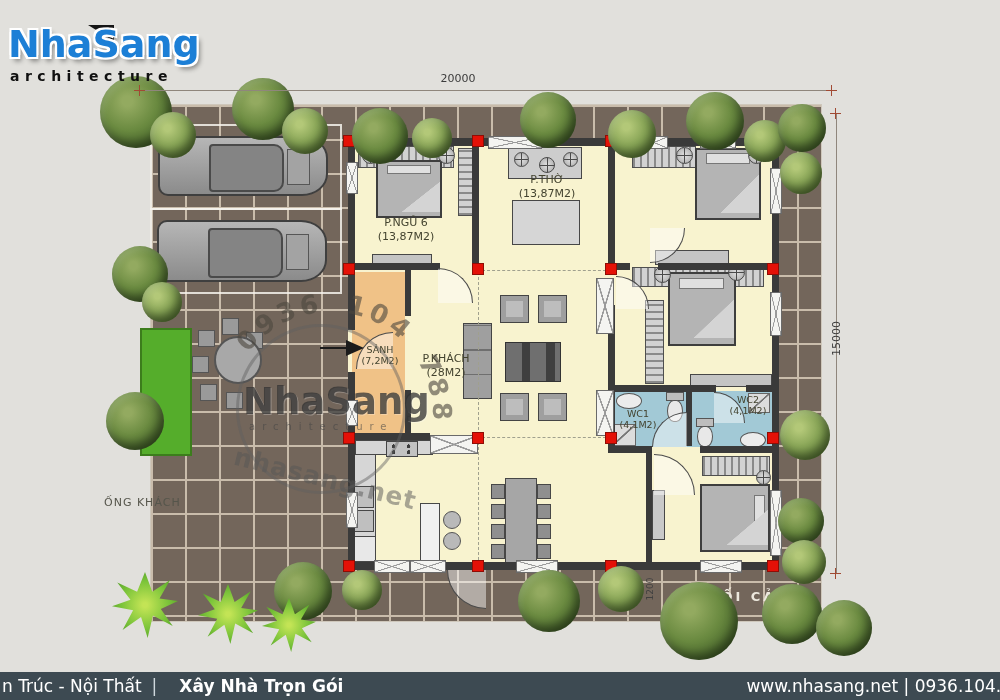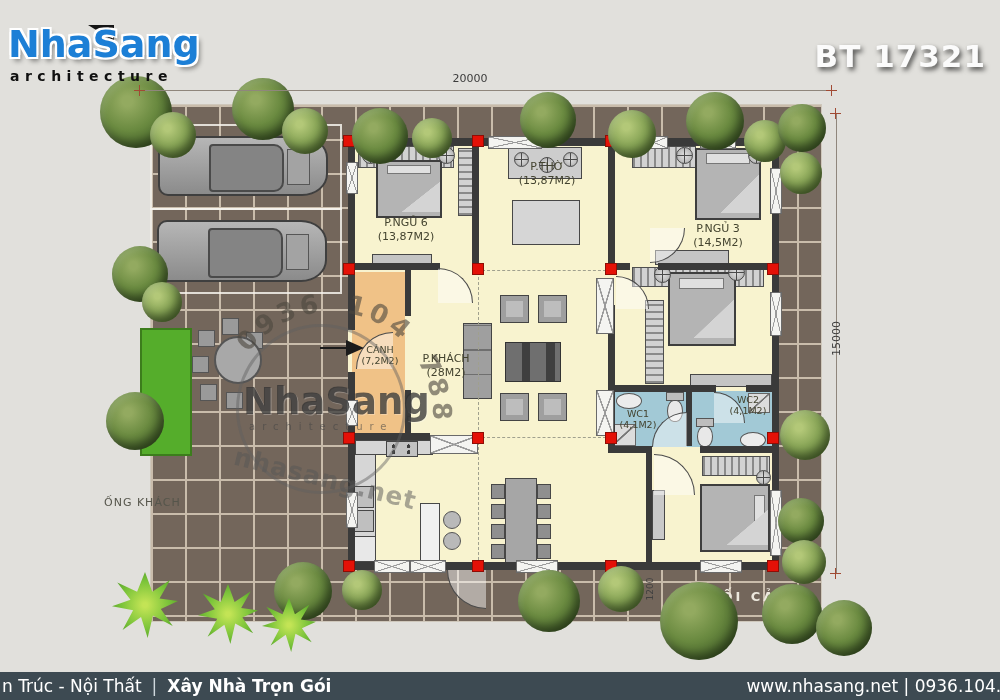--- a/index.html
+++ b/index.html
@@ -114,21 +114,21 @@
   #logo-title{position:absolute;left:8px;top:22px;font-size:38px;font-weight:bold;color:#1c7fd6;z-index:61;
     text-shadow:-2px -2px 0 #fff,2px -2px 0 #fff,-2px 2px 0 #fff,2px 2px 0 #fff,3px 4px 5px rgba(0,0,0,.45);}
   #logo-sub{position:absolute;left:10px;top:68px;font-size:14px;font-weight:bold;letter-spacing:5.5px;color:#111;z-index:61;}
   #plan-code{position:absolute;right:14px;top:38px;font-size:31px;font-weight:bold;color:#fbfbfb;z-index:61;
     letter-spacing:1px;text-shadow:2px 3px 5px rgba(0,0,0,.65);}
 
   
   #footer{position:absolute;left:0;bottom:0;width:1000px;height:28px;background:#3d4a52;z-index:70;
     color:#fff;font-size:17px;display:flex;align-items:center;}
   #footer .lft{position:absolute;left:2px;white-space:nowrap;}
-  #footer .lft b{font-weight:bold;}
+  #footer .lft b{font-weight:bold;margin-left:12px;}
   #footer .rgt{position:absolute;right:-12px;white-space:nowrap;}
   #footer .sep{margin:0 10px;color:#cfd8dd;}
 </style>
 </head>
 <body>
 
 <div id="canvas">
 
   <div id="paving"></div>
   <div class="spot" style="left:150px;top:124px;width:188px;height:82px"></div>
@@ -298,30 +298,26 @@
 
   <div class="wrd" style="left:702px;top:456px;width:66px;height:18px"></div>
   <div class="fan" style="left:756px;top:470px;width:13px;height:13px"></div>
   <div class="bed e" style="left:700px;top:484px;width:66px;height:64px"></div>
   <div class="fur" style="left:652px;top:490px;width:11px;height:48px;background:#c9c9c9"></div>
 
   <div class="lbl" style="left:356px;top:216px;width:100px">
     <span>P.NGỦ 6</span>
     <span>(13,87M2)</span>
   </div>
-  <div class="lbl" style="left:497px;top:160px;width:100px">
+  <div class="lbl" style="left:497px;top:173px;width:100px">
     <span>P.THỜ</span>
     <span>(13,87M2)</span>
   </div>
-  <div class="lbl" style="left:668px;top:222px;width:100px">
-    <span>P.NGỦ 3</span>
-    <span>(14,5M2)</span>
-  </div>
   <div class="lbl sm" style="left:352px;top:344px;width:56px">
-    <span>CẢNH</span>
+    <span>SẢNH</span>
     <span>(7,2M2)</span>
   </div>
   <div class="lbl" style="left:396px;top:352px;width:100px">
     <span>P.KHÁCH</span>
     <span>(28M2)</span>
   </div>
   <div class="lbl sm" style="left:612px;top:408px;width:52px">
     <span>WC1</span>
     <span>(4,1M2)</span>
   </div>
@@ -382,30 +378,29 @@
       <span style="left: 438.499px; top: 387.216px; transform: translate(-50%, -50%) rotate(75.6364deg);">8</span>
       <span style="left: 441.932px; top: 411.091px; transform: translate(-50%, -50%) rotate(88deg);">8</span>
     </div>
   <div class="wmk" id="wm-brand">NhaSang</div>
   <div class="wmk" id="wm-sub">architecture</div>
   <div class="wmk" id="wm-url">nhasang.net</div>
 
   <div class="dimline" style="left:140px;top:90px;width:692px;height:1px"></div>
   <div class="tick" style="left:134px;top:85px"></div>
   <div class="tick" style="left:826px;top:85px"></div>
-  <div class="dimlbl" style="left:440px;top:72px;width:60px">20000</div>
+  <div class="dimlbl" style="left:428px;top:72px;width:60px">20000</div>
   <div class="dimline" style="left:836px;top:114px;width:1px;height:460px"></div>
   <div class="tick" style="left:830px;top:108px"></div>
   <div class="tick" style="left:830px;top:568px"></div>
   <div class="dimlbl" style="left:806px;top:332px;width:60px;transform:rotate(-90deg)">15000</div>
 
   <div id="logo-wedge"></div>
   <div id="logo-title">NhaSang</div>
   <div id="logo-sub">architecture</div>
-  <div id="plan-code">BT 17321</div>
 
   <div id="footer">
     <div class="lft">
       <span>n Trúc - Nội Thất</span><span class="sep">|</span><b>Xây Nhà Trọn Gói</b>
     </div>
     <div class="rgt">www.nhasang.net | 0936.104.7</div>
   </div>
 
 </div>
 

